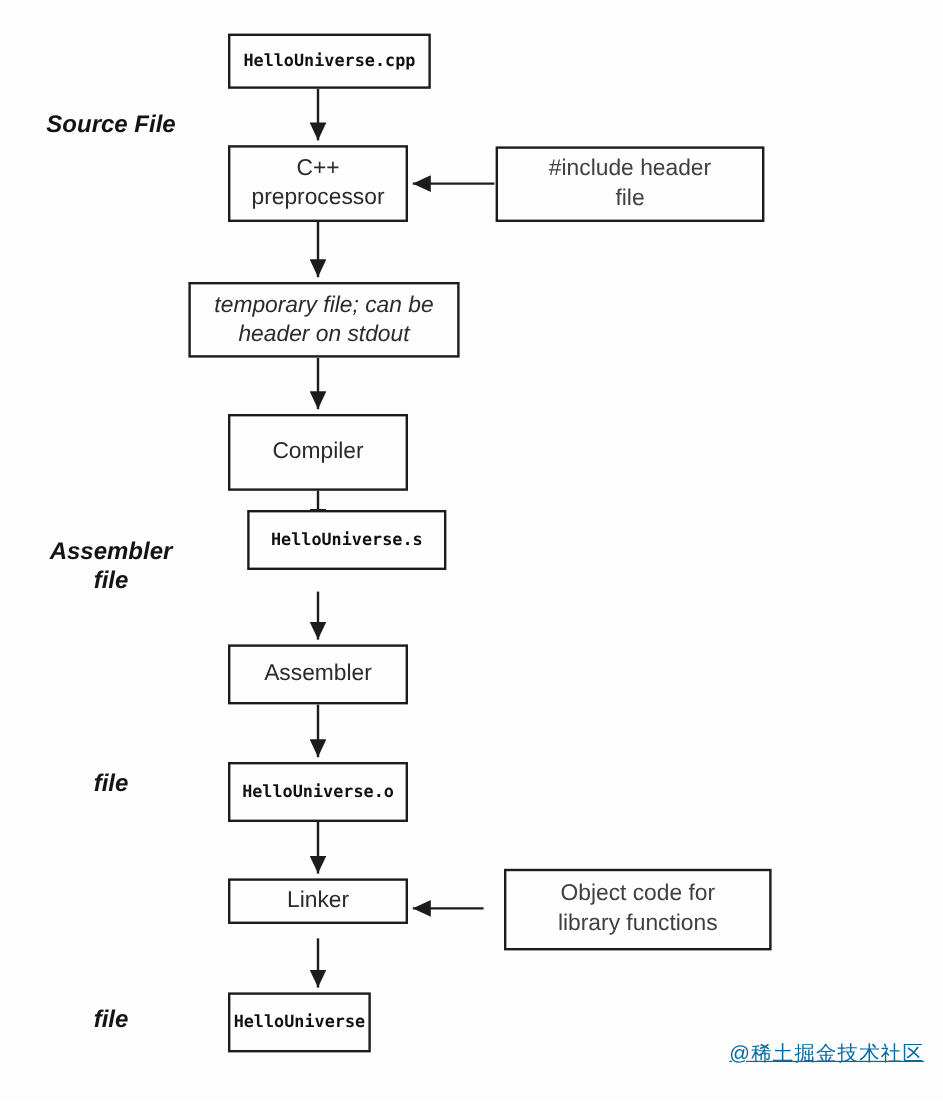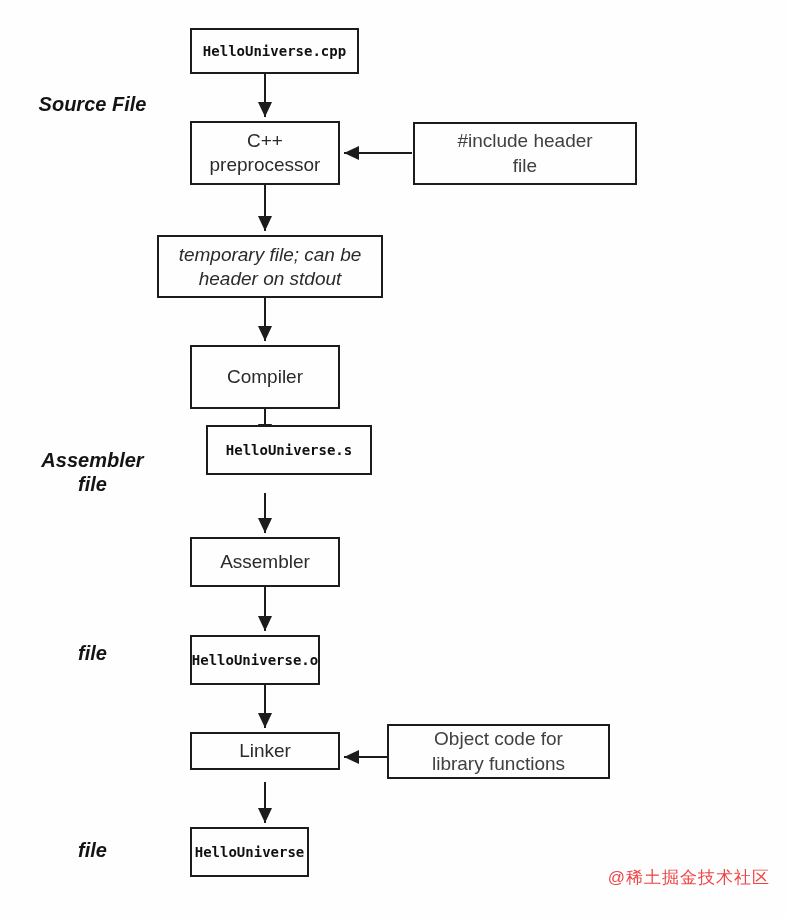--- a/index.html
+++ b/index.html
@@ -23,21 +23,21 @@
     font-family:"DejaVu Sans Mono","Liberation Mono",monospace;
     font-weight:700;font-size:14px;color:#111;white-space:nowrap;
   }
   .boldtxt{font-weight:400;font-size:19px;color:#404040;line-height:1.3;}
   .stage{
     position:absolute;font-weight:700;font-size:20px;line-height:24px;
     text-align:center;color:#141414;font-style:italic;
   }
   .watermark{
     position:absolute;right:16px;top:866px;
-    color:#ef4444;font-size:17px;letter-spacing:1px;
+    color:#0369a1;font-size:17px;letter-spacing:1px;text-decoration:underline;
   }
 </style>
 </head>
 <body>
 
 <div class="canvas">
 
   <svg class="arrows" viewBox="0 0 786 918">
     <defs>
       <marker id="ah" markerWidth="7.5" markerHeight="7" refX="7.5" refY="3.5" orient="auto" markerUnits="strokeWidth">
@@ -91,37 +91,37 @@
   </div>
 
   <div class="box" style="left:190px;top:425px;width:166px;height:50px;margin-left:16px;">
     <span class="mono">HelloUniverse.s</span>
   </div>
 
   <div class="box" style="left:190px;top:537px;width:150px;height:50px;">
     <span class="plain">Assembler</span>
   </div>
 
-  <div class="box" style="left:190px;top:635px;width:130px;height:50px;align-items:center;">
+  <div class="box" style="left:190px;top:635px;width:150px;height:50px;align-items:center;">
     <span class="mono">HelloUniverse.o</span>
   </div>
 
   <div class="box" style="left:190px;top:732px;width:150px;height:38px;">
     <span class="plain">Linker</span>
   </div>
 
   <div class="box" style="left:190px;top:827px;width:119px;height:50px;">
     <span class="mono">HelloUniverse</span>
   </div>
 
   <div class="box" style="left:413px;top:122px;width:224px;height:63px;">
     <div class="boldtxt">#include header</div>
     <div class="boldtxt">file</div>
   </div>
 
-  <div class="box" style="left:387px;top:724px;width:223px;height:55px;">
+  <div class="box" style="left:420px;top:724px;width:223px;height:68px;">
     <div class="boldtxt">Object code for</div>
     <div class="boldtxt">library functions</div>
   </div>
 
   <div class="watermark">@稀土掘金技术社区</div>
 
 </div>
 
 </body></html>

